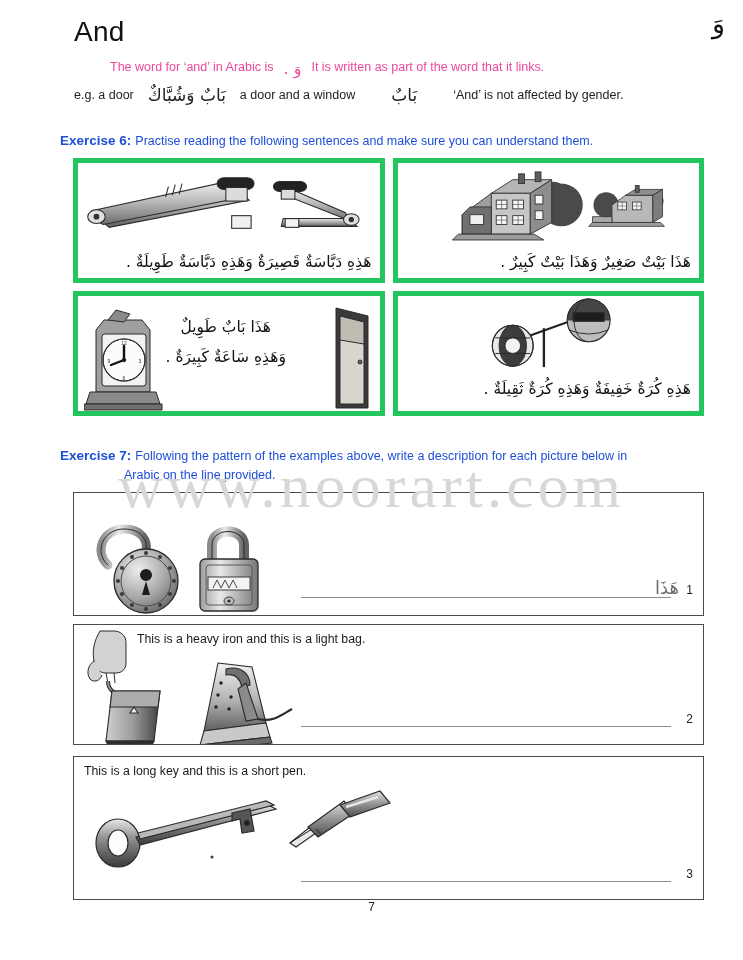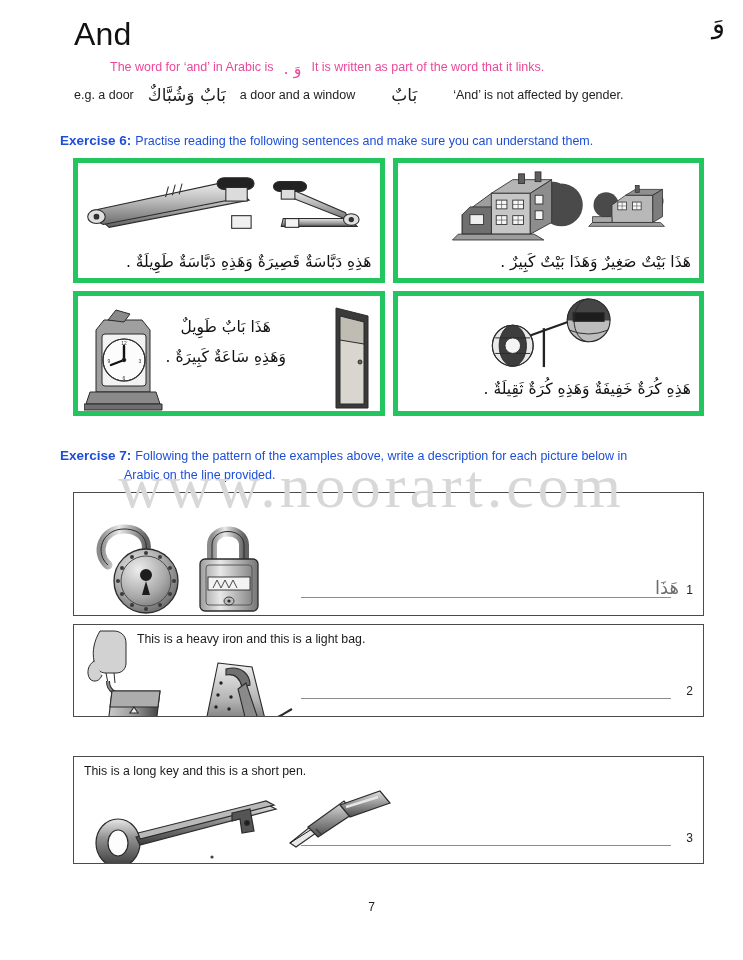--- a/index.html
+++ b/index.html
@@ -22,21 +22,21 @@
     inset: 0;
     width: 743px;
     height: 960px;
   }
 
   
   .hdr-title {
     position: absolute;
     left: 74px;
     top: 16px;
-    font-size: 32px;
+    font-size: 28px;
     font-weight: 400;
     letter-spacing: .2px;
     color: #111;
   }
   .hdr-arabic-big {
     position: absolute;
     right: 18px;
     top: 6px;
     font-size: 27px;
     font-family: "DejaVu Sans", sans-serif;
@@ -147,22 +147,22 @@
   
   .ans-box {
     position: absolute;
     left: 73px;
     width: 631px;
     border: 1px solid #4b4b4b;
     background: #fff;
     overflow: hidden;
   }
   .ans1 { top: 492px; height: 124px; }
-  .ans2 { top: 624px; height: 93px; }
-  .ans3 { top: 756px; height: 108px; }
+  .ans2 { top: 624px; height: 121px; }
+  .ans3 { top: 756px; height: 144px; }
 
   .ans-caption {
     position: absolute;
     top: 7px;
     font-size: 12.3px;
     color: #1a1a1a;
     white-space: nowrap;
   }
   .ans1 .ans-caption { left: 10px; }
   .ans2 .ans-caption { left: 63px; }

